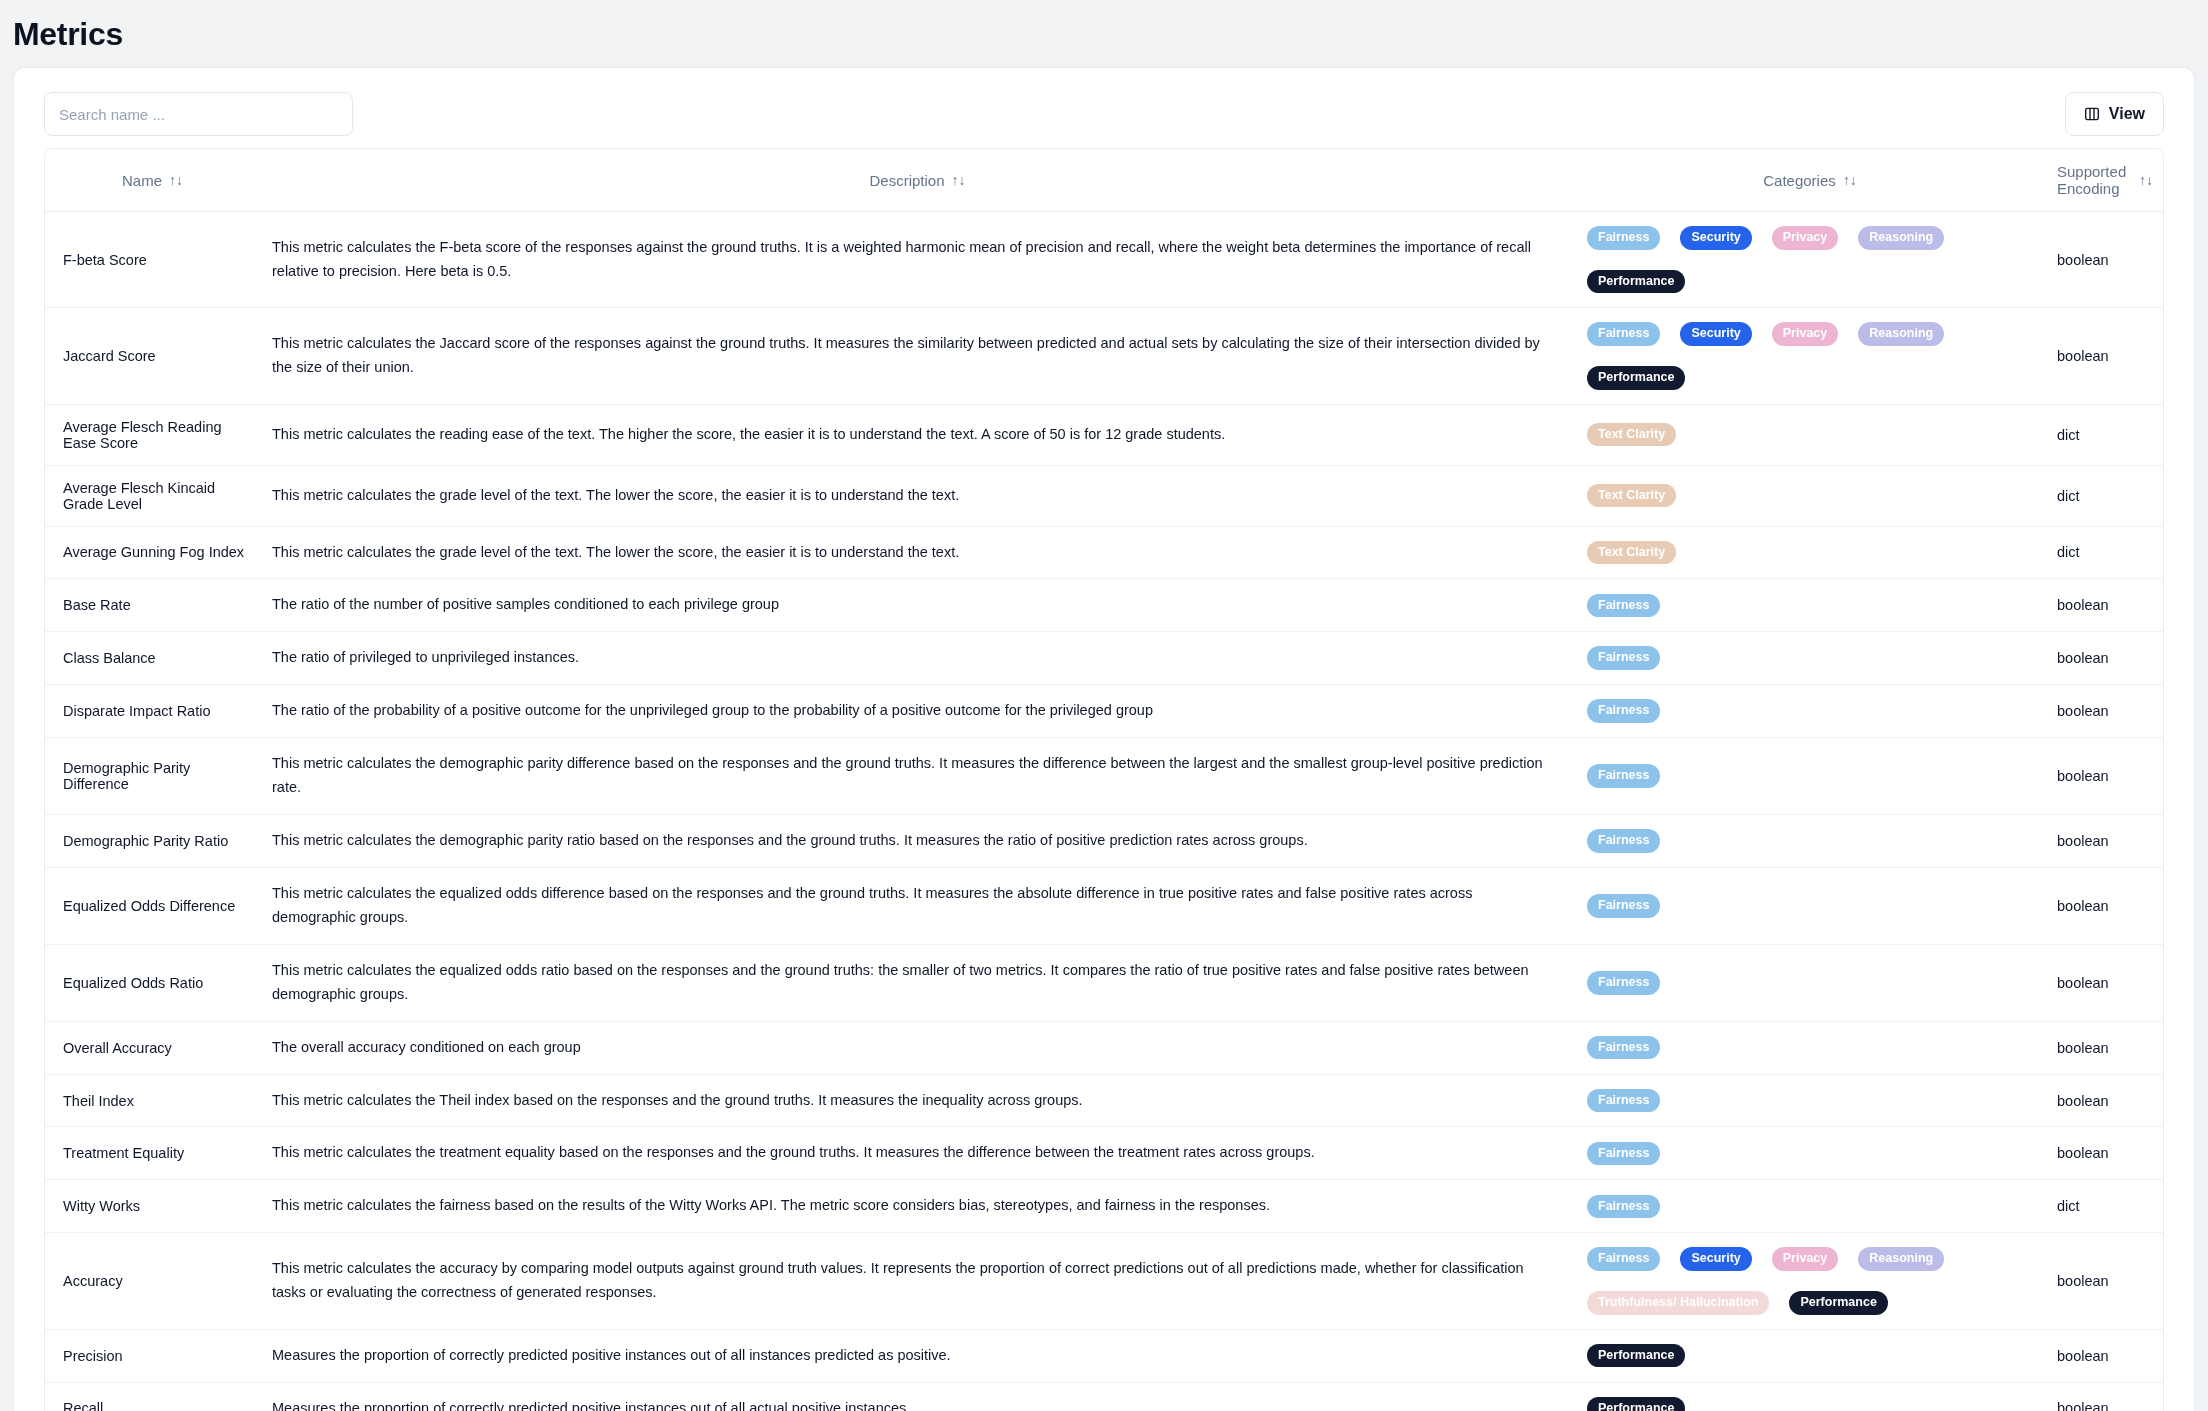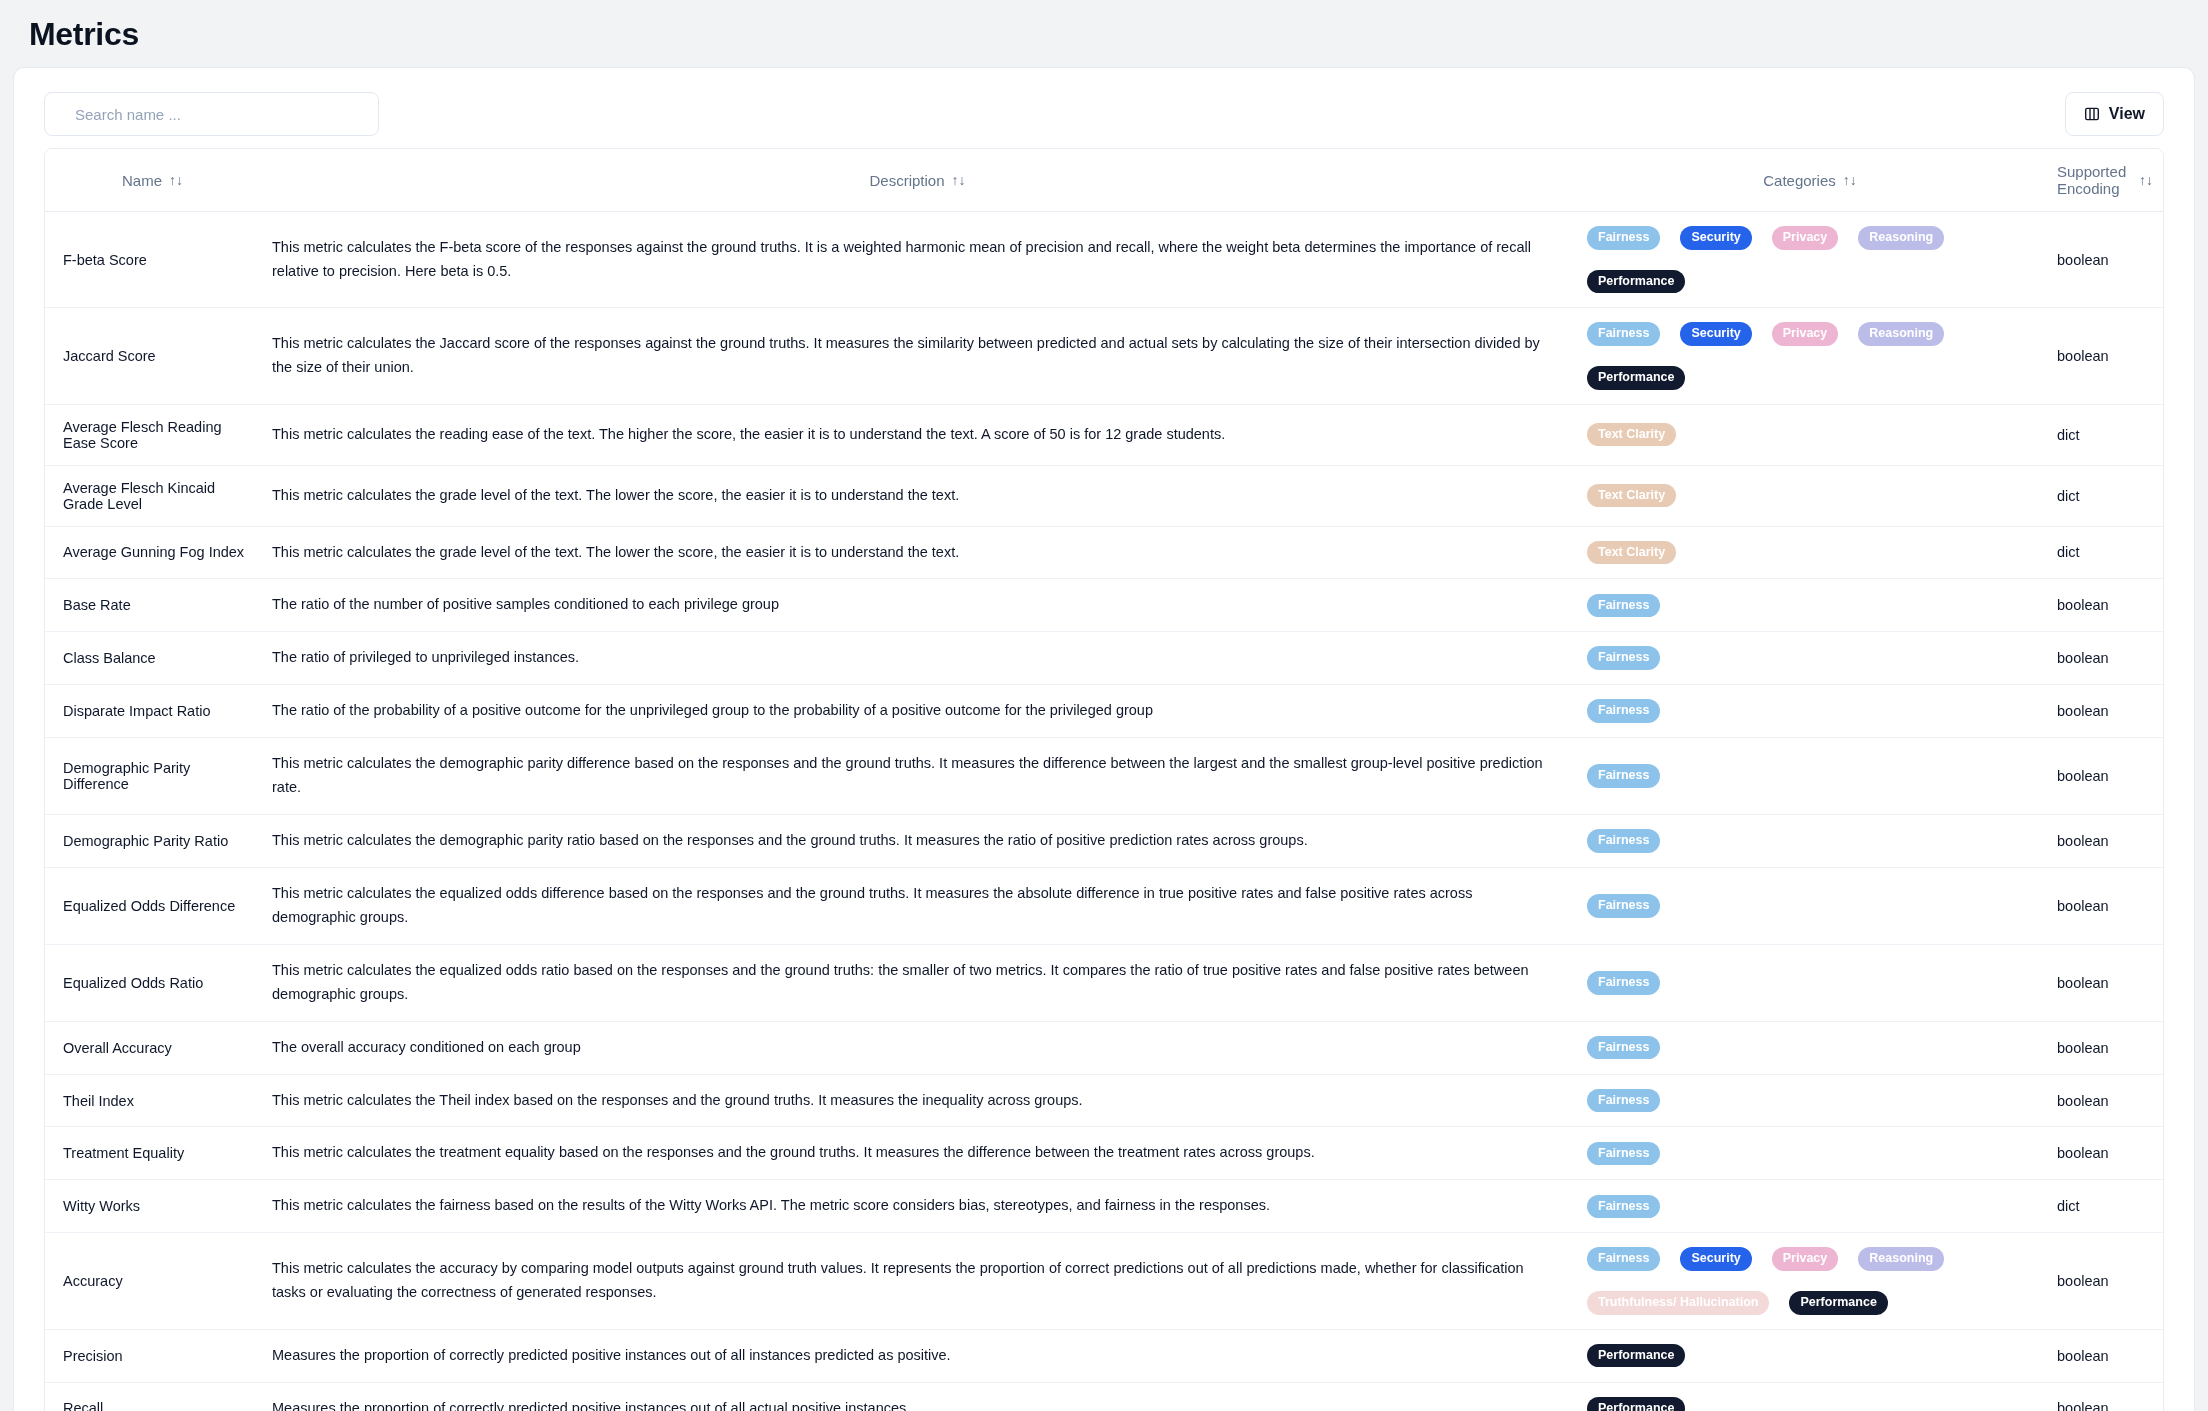--- a/index.html
+++ b/index.html
@@ -11,21 +11,21 @@
     -webkit-font-smoothing: antialiased;
   }
   .page { width: 2208px; height: 1411px; position: relative; overflow: hidden; }
 
   
   .page-header {
     height: 68px;
     background: #f1f3f5;
     display: flex;
     align-items: center;
-    padding-left: 29px;
+    padding-left: 13px;
   }
   .page-title {
     font-size: 32px;
     font-weight: 700;
     color: #0b1220;
     letter-spacing: -0.3px;
   }
 
   
   .card {
@@ -41,25 +41,25 @@
   }
 
   
   .toolbar {
     display: flex;
     align-items: center;
     justify-content: space-between;
     padding: 24px 30px 12px 30px;
   }
   .search-input {
-    width: 335px;
+    width: 309px;
     height: 44px;
     border: 1px solid #e2e8f0;
     border-radius: 8px;
-    padding: 0 30px;
+    padding: 0 14px;
     font-size: 15px;
     color: #334155;
     font-family: "Liberation Sans", sans-serif;
     outline: none;
     background: #fff;
   }
   .search-input::placeholder { color: #94a3b8; }
 
   .view-btn {
     display: inline-flex;

